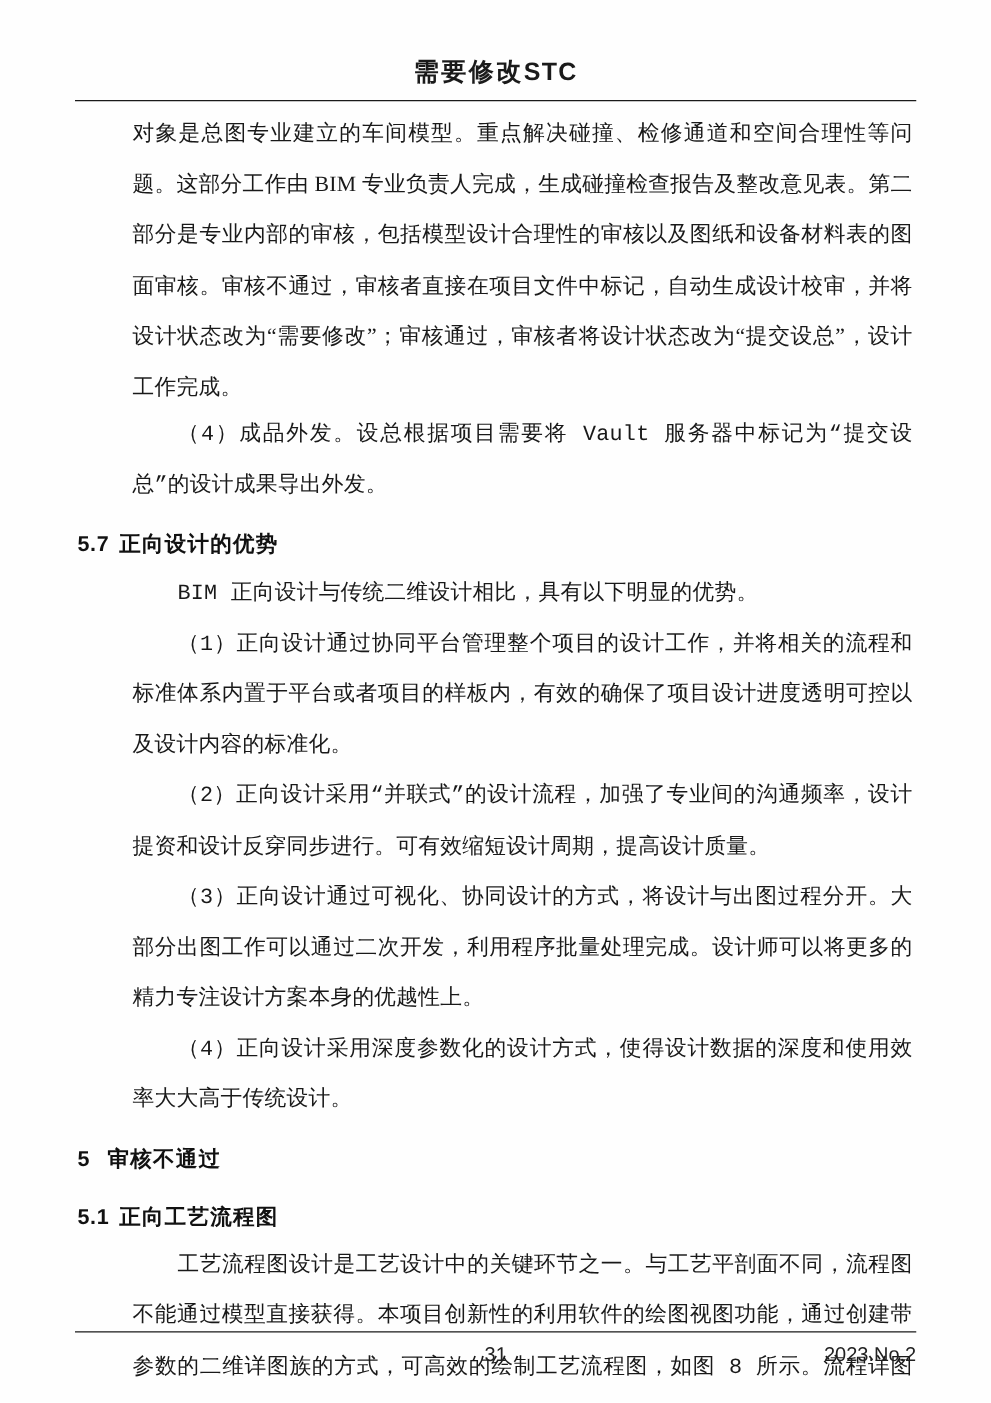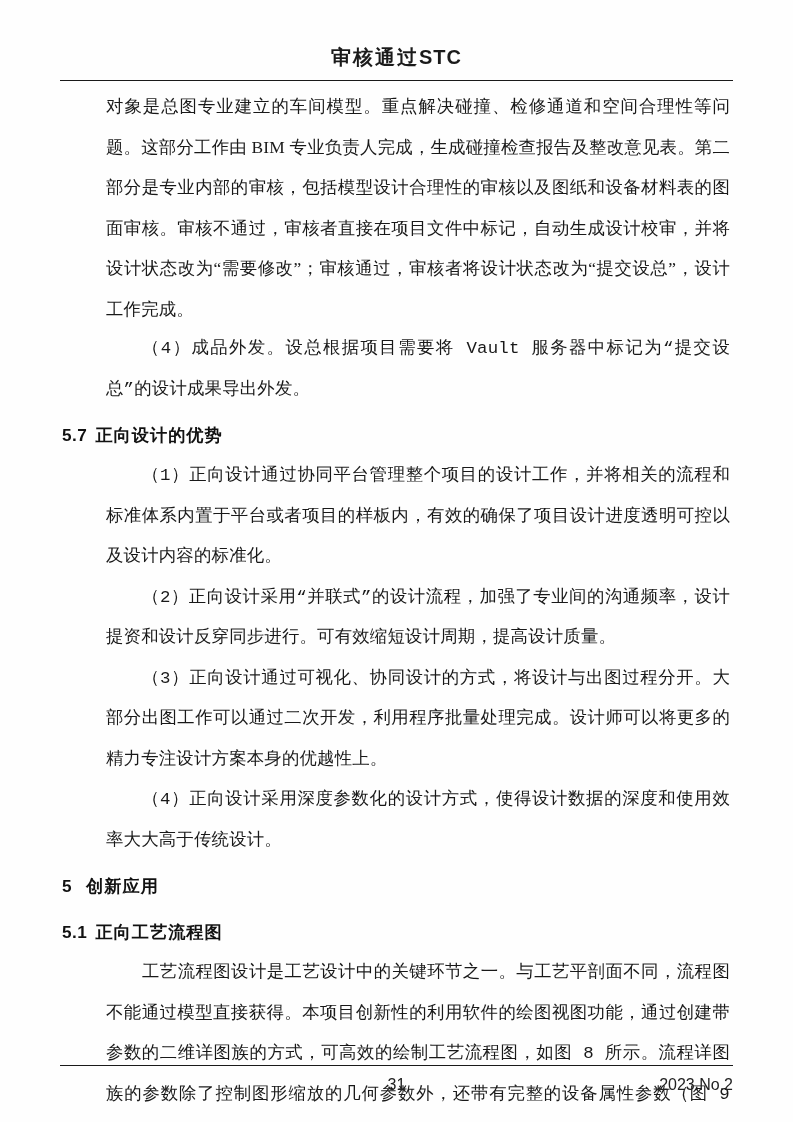--- a/index.html
+++ b/index.html
@@ -121,42 +121,43 @@
     top: 0;
     text-align: right;
   }
 </style>
 </head>
 <body>
 
 <div class="page">
 
   <div class="page-header">
-    <div class="header-title"><span>审核通过</span><span class="latin">STC</span></div>
+    <div class="header-title"><span>需要修改</span><span class="latin">STC</span></div>
   </div>
   <div class="header-rule"></div>
 
   <div class="content">
 
     <p class="para">对象是总图专业建立的车间模型。重点解决碰撞、检修通道和空间合理性等问题。这部分工作由 BIM 专业负责人完成，生成碰撞检查报告及整改意见表。第二部分是专业内部的审核，包括模型设计合理性的审核以及图纸和设备材料表的图面审核。审核不通过，审核者直接在项目文件中标记，自动生成设计校审，并将设计状态改为“需要修改”；审核通过，审核者将设计状态改为“提交设总”，设计工作完成。</p>
 
     <p class="para indent">（4）成品外发。设总根据项目需要将 Vault 服务器中标记为“提交设总”的设计成果导出外发。</p>
 
     <h3 class="heading h-sub"><span class="num">5.7</span><span class="txt">正向设计的优势</span></h3>
 
+    <p class="para indent">BIM 正向设计与传统二维设计相比，具有以下明显的优势。</p>
 
     <p class="para indent">（1）正向设计通过协同平台管理整个项目的设计工作，并将相关的流程和标准体系内置于平台或者项目的样板内，有效的确保了项目设计进度透明可控以及设计内容的标准化。</p>
 
     <p class="para indent">（2）正向设计采用“并联式”的设计流程，加强了专业间的沟通频率，设计提资和设计反穿同步进行。可有效缩短设计周期，提高设计质量。</p>
 
     <p class="para indent">（3）正向设计通过可视化、协同设计的方式，将设计与出图过程分开。大部分出图工作可以通过二次开发，利用程序批量处理完成。设计师可以将更多的精力专注设计方案本身的优越性上。</p>
 
     <p class="para indent">（4）正向设计采用深度参数化的设计方式，使得设计数据的深度和使用效率大大高于传统设计。</p>
 
-    <h2 class="heading h-major"><span class="num">5</span><span class="txt">创新应用</span></h2>
+    <h2 class="heading h-major"><span class="num">5</span><span class="txt">审核不通过</span></h2>
 
     <h3 class="heading h-sub"><span class="num">5.1</span><span class="txt">正向工艺流程图</span></h3>
 
     <p class="para indent">工艺流程图设计是工艺设计中的关键环节之一。与工艺平剖面不同，流程图不能通过模型直接获得。本项目创新性的利用软件的绘图视图功能，通过创建带参数的二维详图族的方式，可高效的绘制工艺流程图，如图 8 所示。流程详图族的参数除了控制图形缩放的几何参数外，还带有完整的设备属性参数（图 9 和图</p>
 
   </div>
 
   <div class="footer-rule"></div>
   <div class="footer">
     <span class="page-num">31</span>

